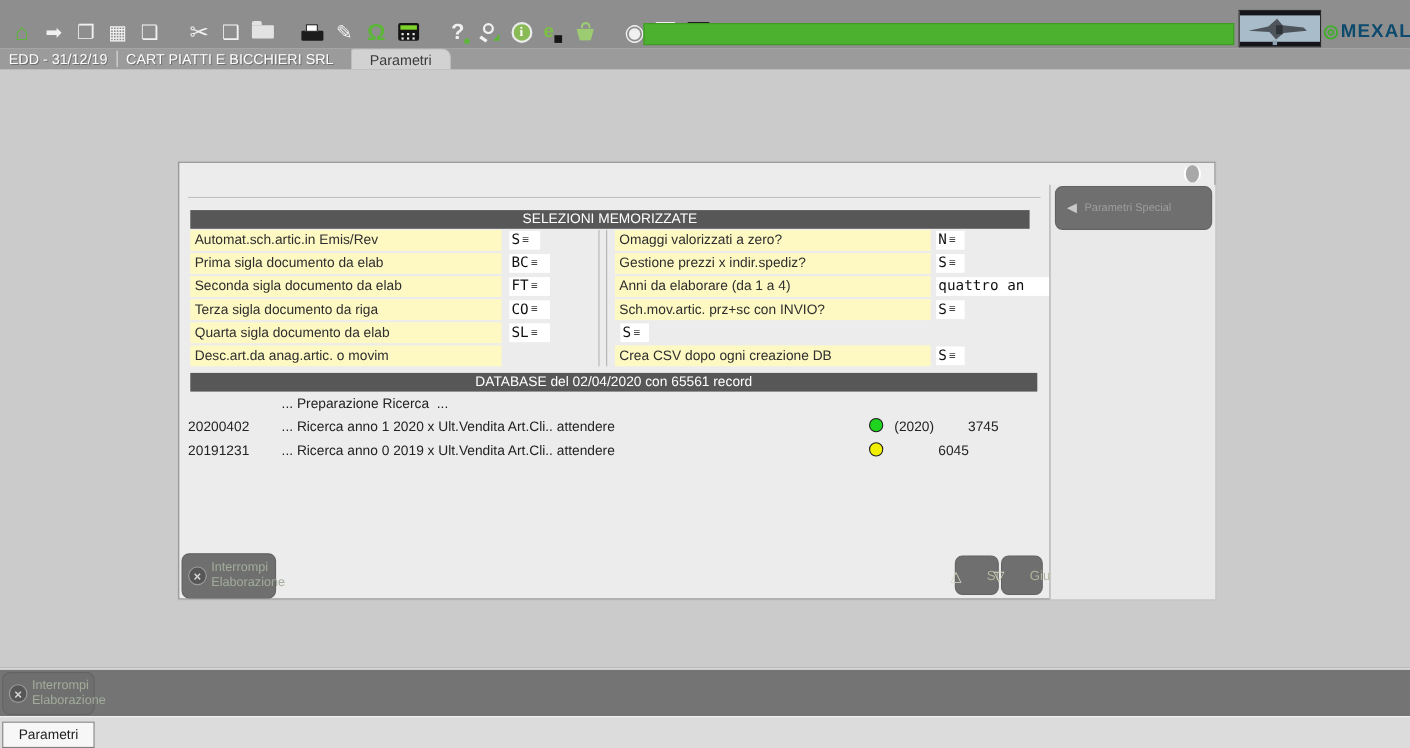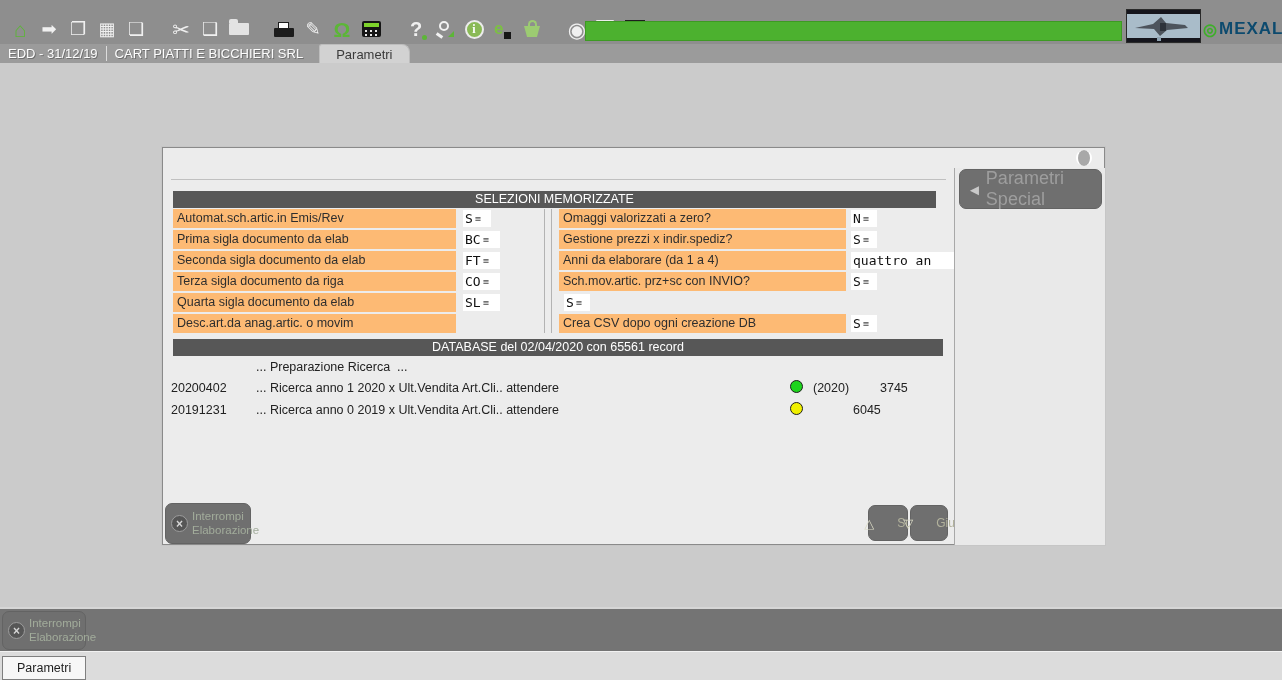--- a/index.html
+++ b/index.html
@@ -87,21 +87,21 @@
             border-left:1px solid #a8a8a8; }
   .band { position:absolute; height:17px; background:#575757; color:#fff; font-size:12.5px;
           line-height:17px; text-align:center; }
   .band.sel { left:10px; top:43px; width:763px; }
   .band.db  { left:10px; top:191px; width:770px; }
 
   .colwrap { position:absolute; top:61px; }
   .colwrap.lft { left:10px; }
   .colwrap.rgt { left:396px; }
   .frow { display:flex; height:19px; margin-bottom:2px; align-items:stretch; }
-  .flabel { background:#fdba74; font-size:12.5px; color:#2e2e2e; line-height:19px; padding-left:4px;
+  .flabel { background:#fef9c3; font-size:12.5px; color:#2e2e2e; line-height:19px; padding-left:4px;
             white-space:nowrap; overflow:hidden; }
   .lft .flabel { width:283px; }
   .rgt .flabel { width:287px; }
   .fval { margin-left:7px; margin-top:1px; height:17px; background:#fff; display:flex; align-items:center;
           padding:0 2px; font-family:"DejaVu Sans Mono", monospace; font-size:13px; color:#101010;
           overflow:hidden; cursor:text; }
   .rgt .fval { margin-left:5px; }
   .lst { font-size:10px; color:#474747; margin-left:2px; line-height:1; }
   .w28{width:28px;} .w37{width:37px;} .w68{width:68px;margin-top:25px;} .w26{width:26px;} .w113{width:113px;}
 
@@ -120,21 +120,21 @@
            color:#d6d6d6; font-size:12px; font-weight:bold; display:flex; align-items:center;
            justify-content:center; margin:0 4px 0 5px; }
   .btxt2 { font-size:11.5px; line-height:1.2; color:#a2ac9b; }
   .btn-interrompi { left:2px; top:355px; width:86px; height:41px; }
   .btn-su  { left:705px; top:357px; width:40px; height:36px; justify-content:center; gap:3px; }
   .btn-giu { left:747px; top:357px; width:38px; height:36px; justify-content:center; gap:3px; }
   .tri { color:#d8d8c4; font-size:13px; line-height:1; }
   .sgtxt { font-size:12px; color:#b2b29c;margin-left:20px; }
   .btn-pspecial { left:4px; top:1px; width:143px; height:40px; }
   .pArrow { color:#c9c9c9; font-size:15px; margin:0 4px 0 7px; }
-  .pstxt { font-size:18px; color:#9e9e9e; }
+  .pstxt { font-size:10px; color:#9e9e9e; }
 
   
   .botbar { position:absolute; left:0; top:607px; width:1282px; height:44px; background:#747474;
             border-top:2px solid #d6d6d6; }
   .botbar .gbtn { left:2px; top:2px; width:84px; height:39px; }
   .statusbar { position:absolute; left:0; top:651px; width:1282px; height:29px; background:#dcdcdc;
                border-top:1px solid #f2f2f2; }
   .statustab { position:absolute; left:2px; top:4px; height:24px; background:#f7f7f7;
                border:1px solid #7f7f7f; padding:0 14px; line-height:22px; font-size:12.5px;
                color:#1f1f1f; cursor:pointer; }

